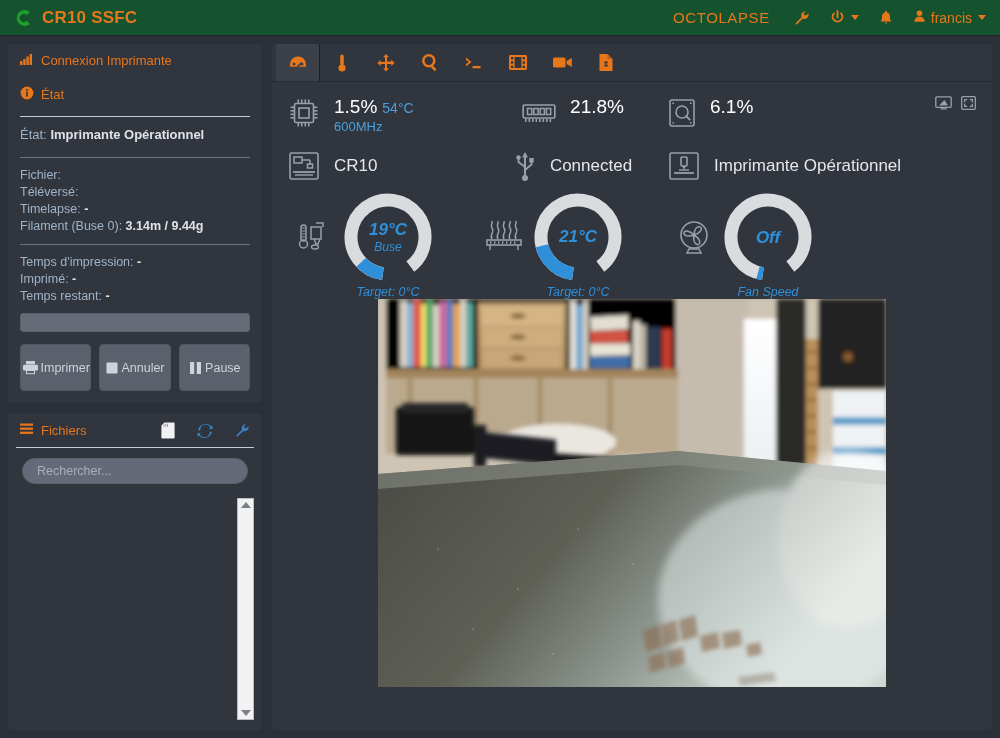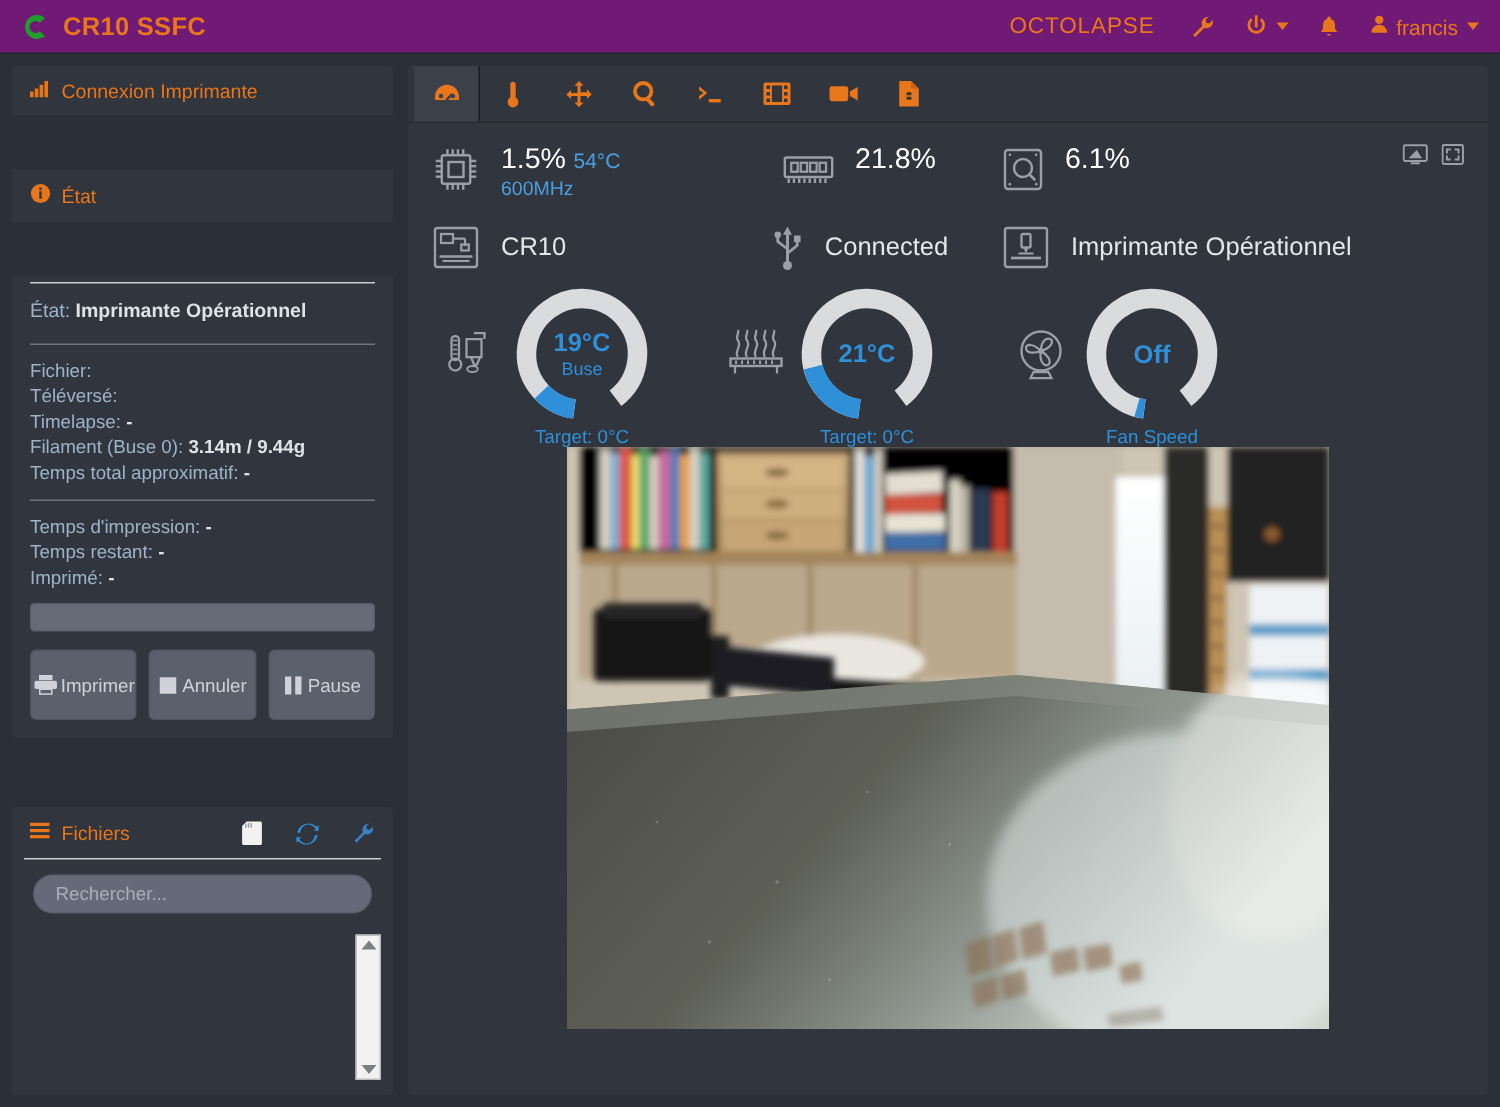--- a/index.html
+++ b/index.html
@@ -6,21 +6,21 @@
   html, body {
     width: 1000px; height: 738px;
     background: #2b2f37;
     font-family: "Liberation Sans", sans-serif;
     overflow: hidden;
   }
 
   
   #navbar {
     height: 36px; width: 1000px;
-    background: #701a75;
+    background: #14532d;
     border-bottom: 1px solid #22252b;
     display: flex; align-items: center;
     padding: 0 14px;
   }
   #brand { display: flex; align-items: center; gap: 8px; }
   #brand-text { color: #e8761a; font-size: 17px; font-weight: bold; letter-spacing: .2px; }
   .logo-svg { display: block; }
   #nav-right { margin-left: auto; display: flex; align-items: center; gap: 20px; }
   .nav-item {
     color: #e8761a; font-size: 14px;
@@ -33,21 +33,21 @@
     border-left: 4px solid transparent;
     border-right: 4px solid transparent;
     border-top: 5px solid #e8761a;
     margin-left: 1px;
   }
 
   
   #page { display: flex; padding: 8px; gap: 10px; height: 702px; }
 
   
-  #sidebar { width: 254px; flex: none; display: flex; flex-direction: column; gap: 36px; }
+  #sidebar { width: 254px; flex: none; display: flex; flex-direction: column; }
   .panel-head {
     display: flex; align-items: center; gap: 7px;
     color: #e8761a; font-size: 13px;
     padding: 9px 12px;
     cursor: pointer;
   }
   .panel-head .ptitle { color: #e8761a; }
   #connection-panel { background: #31353d; border-radius: 3px 3px 0 0; }
   #state-panel { background: #31353d; }
   #state-body {
@@ -139,21 +139,21 @@
   .cell-w1 { width: 190px; }
   .cell-w2 { width: 190px; justify-content: center; }
   .stat-ic { flex: none; display: flex; align-items: center; height: 34px; }
   .stat-txt { display: flex; flex-direction: column; justify-content: center; }
   .stat-main { color: #ffffff; font-size: 19px; line-height: 22px; }
   .stat-main .sub-temp { color: #4a9fe0; font-size: 14px; margin-left: 5px; }
   .stat-sub { color: #4a9fe0; font-size: 13px; line-height: 16px; }
   .stat-label { color: #e3e6ea; font-size: 17px; line-height: 34px; }
 
   
-  #gauges { display: flex; margin-top: 6px; align-items: center; }
+  #gauges { display: flex; margin-top: 6px; align-items: center; font-style: italic; }
   .gauge-group { display: flex; align-items: center; width: 190px; }
   .gauge-ic { width: 52px; flex: none; display: flex; justify-content: center; }
   .gauge { position: relative; width: 96px; height: 96px; flex: none; }
   .gauge svg { position: absolute; left: 0; top: 0; }
   .gauge-center {
     position: absolute; left: 0; top: 0; width: 96px; height: 96px;
     display: flex; flex-direction: column; align-items: center; justify-content: center;
     gap: 1px; pointer-events: none;
   }
   .g-val { color: #2f8fd8; font-size: 17px; font-weight: bold; line-height: 19px; }
@@ -260,37 +260,33 @@
         <span class="val"></span>
       </div>
       <div class="state-line">
         <span>Timelapse:</span>
         <span class="val">-</span>
       </div>
       <div class="state-line">
         <span>Filament (Buse 0):</span>
         <span class="val">3.14m / 9.44g</span>
       </div>
-      <div class="state-line">
-        <span>Temps total approximatif:</span>
-        <span class="val">-</span>
-      </div>
 
       <div class="hr-dim"></div>
 
       <div class="state-line">
         <span>Temps d'impression:</span>
         <span class="val">-</span>
       </div>
       <div class="state-line">
+        <span>Imprimé:</span>
+        <span class="val">-</span>
+      </div>
+      <div class="state-line">
         <span>Temps restant:</span>
-        <span class="val">-</span>
-      </div>
-      <div class="state-line">
-        <span>Imprimé:</span>
         <span class="val">-</span>
       </div>
 
       <div id="progress-bar"></div>
 
       <div id="print-buttons">
         <div class="pbtn">
           <span>
             <svg width="17" height="15" viewBox="0 0 17 15">
                 <rect x="4" y="1" width="9" height="3.4" fill="#cfd3d9"></rect>

